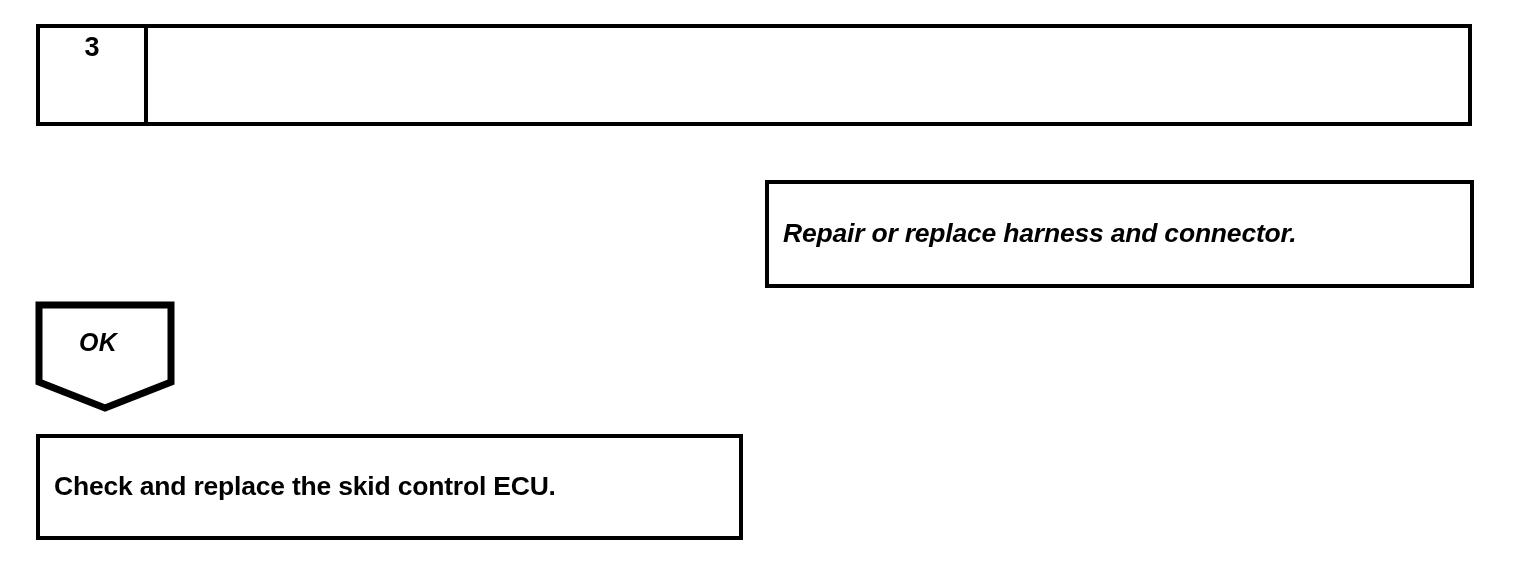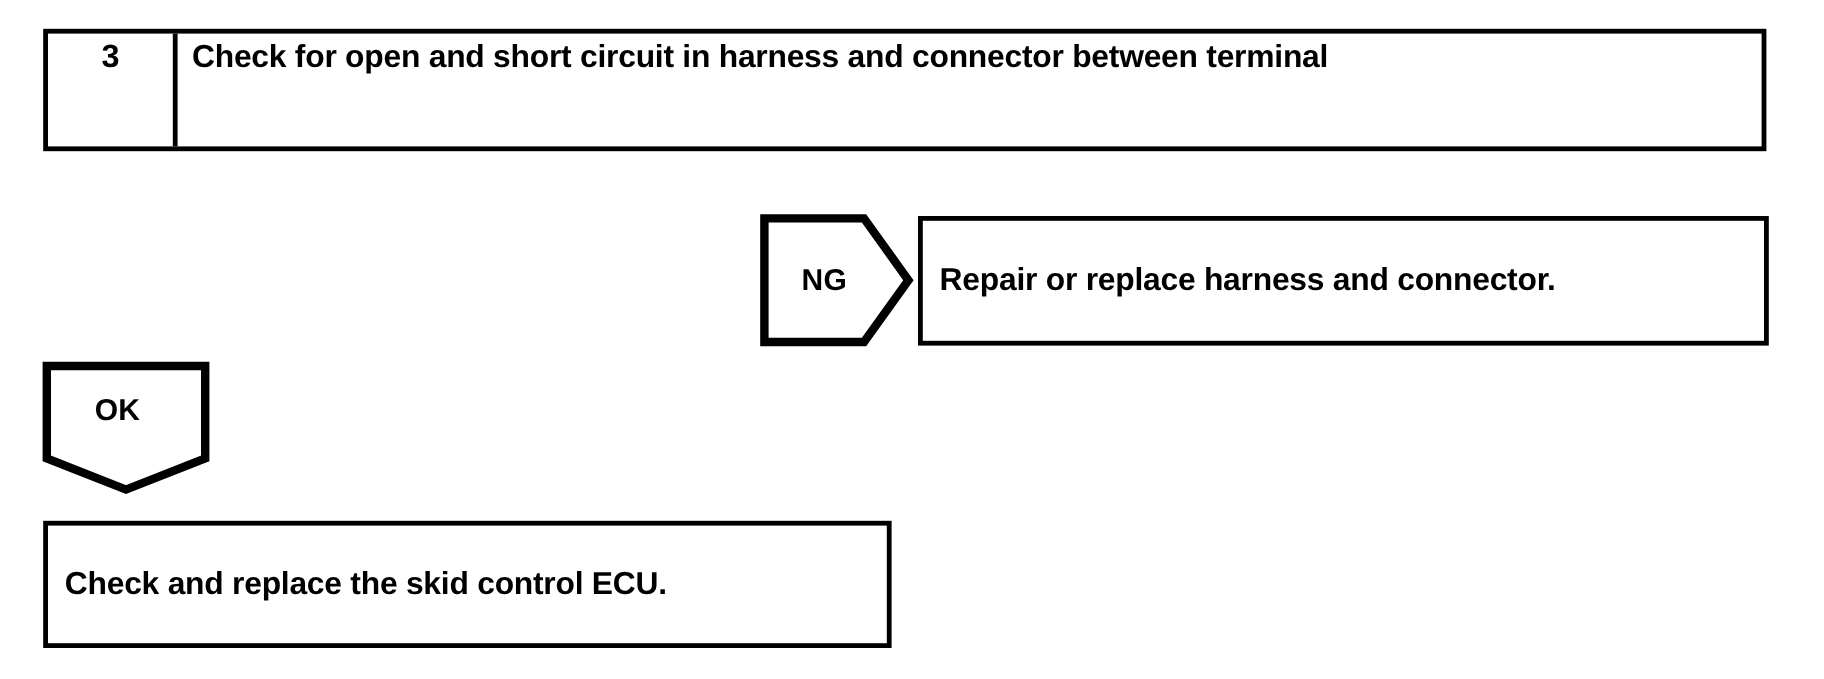--- a/index.html
+++ b/index.html
@@ -92,37 +92,39 @@
     position: absolute;
     left: 765px;
     top: 180px;
     width: 709px;
     height: 108px;
     border: 4px solid #000000;
     box-sizing: border-box;
     background: #ffffff;
     display: flex;
     align-items: center;
+    font-style: italic;
   }
   .box-text {
     font-size: 26.5px;
     font-weight: bold;
     line-height: 1.2;
     white-space: nowrap;
     padding-left: 14px;
     letter-spacing: -0.2px;
   }
 
   
   .ok-arrow {
     position: absolute;
     left: 34px;
     top: 300px;
     width: 142px;
     height: 113px;
+    font-style: italic;
   }
   .ok-label {
     left: 45px;
     top: 30px;
   }
 
   
   .result-box {
     position: absolute;
     left: 36px;
@@ -141,30 +143,23 @@
 </head>
 <body>
 
 <div id="canvas">
 
   <div class="step-row">
     <div class="step-number-cell">
       <span class="step-number">3</span>
     </div>
     <div class="step-text-cell">
-      <div class="step-line">Check for open and short circuit in harness and connector between terminal</div>
     </div>
   </div>
 
-  <div class="ng-arrow">
-    <svg viewBox="0 0 130 113" preserveAspectRatio="none" aria-hidden="true">
-      <polygon points="5,5 88,5 125,56.5 88,108 5,108" fill="#ffffff" stroke="#000000" stroke-width="7" stroke-linejoin="miter"></polygon>
-    </svg>
-    <span class="arrow-label ng-label">NG</span>
-  </div>
 
   <div class="repair-box">
     <span class="box-text">Repair or replace harness and connector.</span>
   </div>
 
   <div class="ok-arrow">
     <svg viewBox="0 0 142 113" preserveAspectRatio="none" aria-hidden="true">
       <polygon points="5,5 137,5 137,82 71,108 5,82" fill="#ffffff" stroke="#000000" stroke-width="7" stroke-linejoin="miter"></polygon>
     </svg>
     <span class="arrow-label ok-label">OK</span>

